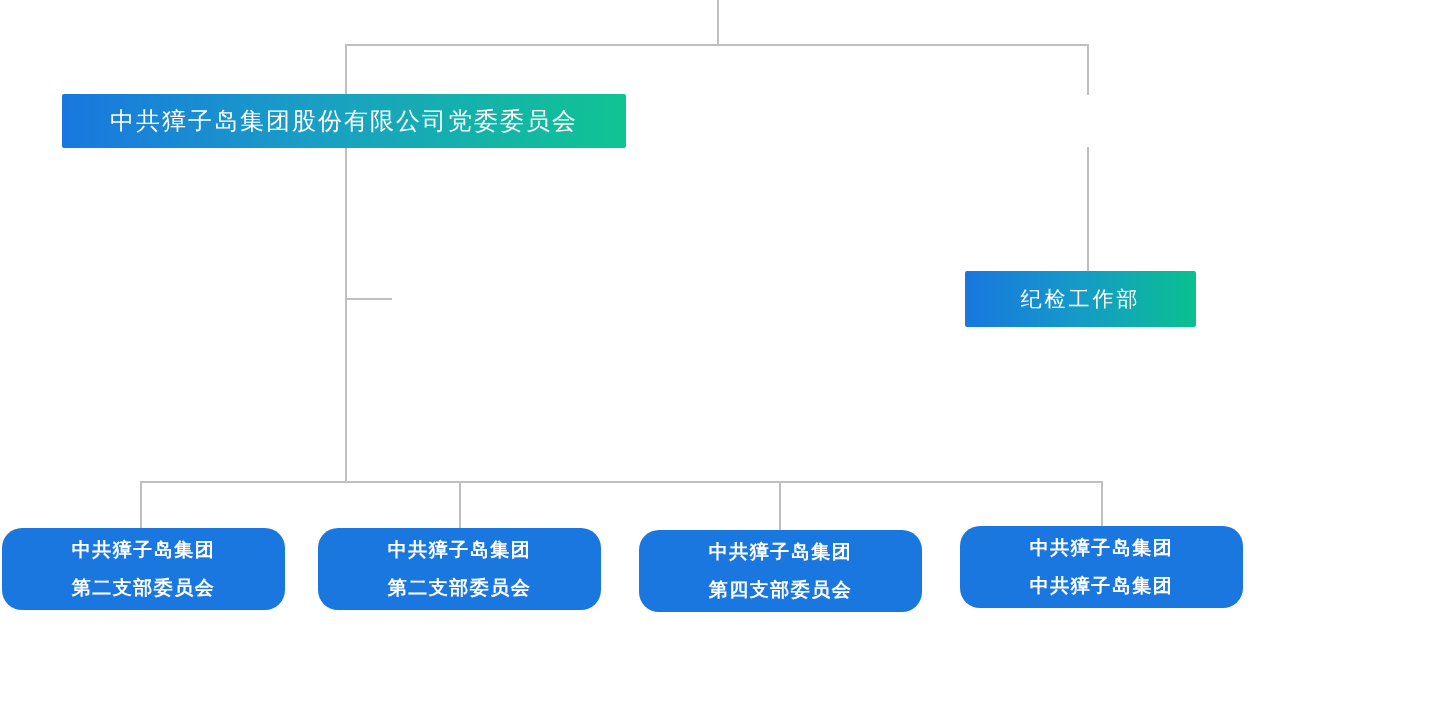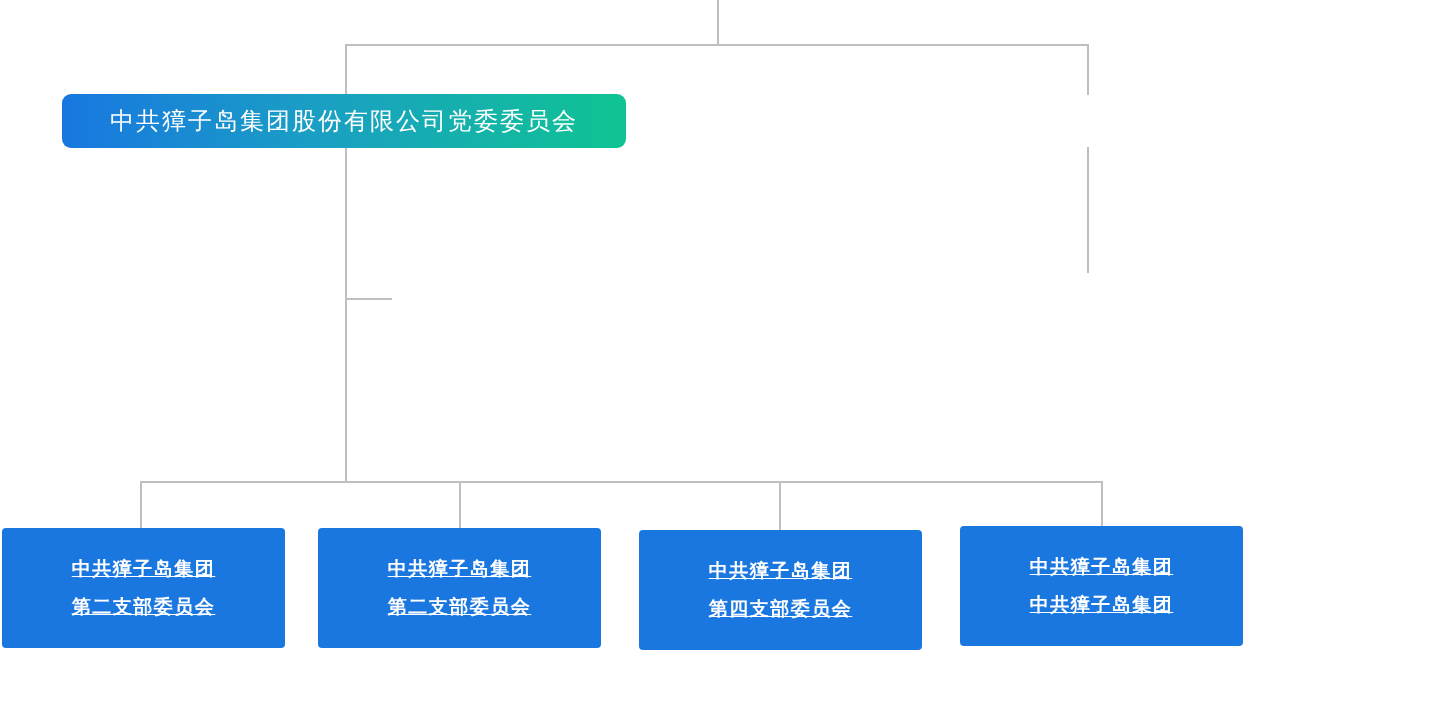--- a/index.html
+++ b/index.html
@@ -28,21 +28,21 @@
 
   
   .node {
     position: absolute;
     box-sizing: border-box;
     display: flex;
     flex-direction: column;
     align-items: center;
     justify-content: center;
     color: #ffffff;
-    border-radius: 9px;
+    border-radius: 2px;
     text-align: center;
     letter-spacing: 1px;
     line-height: 1.35;
     -webkit-font-smoothing: antialiased;
   }
 
   .node-top {
     height: 54px;
     font-size: 24px;
     font-weight: 400;
@@ -52,27 +52,26 @@
 
   .node-mid {
     height: 56px;
     font-size: 21px;
     font-weight: 400;
     letter-spacing: 3px;
     background: linear-gradient(90deg, #1877e0 0%, #159bc7 50%, #09c18f 100%);
   }
 
   .node-branch {
-    height: 120px;
+    height: 82px;
     font-size: 19px;
     font-weight: bold;
     letter-spacing: 1.5px;
     background: #1a77e0;
-    border-radius: 4px;
-    text-decoration: underline;
+    border-radius: 20px;
   }
   .node-branch .line-1 { display: block; margin-bottom: 12px; }
   .node-branch .line-2 { display: block; }
 </style>
 </head>
 <body>
 
 <div id="chart-root">
 
   <div class="line line-v" style="left:717px; top:0px; height:45px;"></div>
@@ -95,20 +94,23 @@
   <div class="line line-v" style="left:459px; top:481px; height:48px;"></div>
   <div class="line line-v" style="left:779px; top:481px; height:50px;"></div>
   <div class="line line-v" style="left:1101px; top:481px; height:45px;"></div>
 
   <div class="node node-top" style="left:62px; top:94px; width:564px;">
     <span>中共獐子岛集团股份有限公司党委委员会</span>
   </div>
 
 
 
+  <div class="node node-mid" style="left:965px; top:271px; width:231px;">
+    <span>纪检工作部</span>
+  </div>
 
   <div class="node node-branch" style="left:2px; top:528px; width:283px;">
     <span class="line-1">中共獐子岛集团</span>
     <span class="line-2">第二支部委员会</span>
   </div>
 
   <div class="node node-branch" style="left:318px; top:528px; width:283px;">
     <span class="line-1">中共獐子岛集团</span>
     <span class="line-2">第二支部委员会</span>
   </div>

